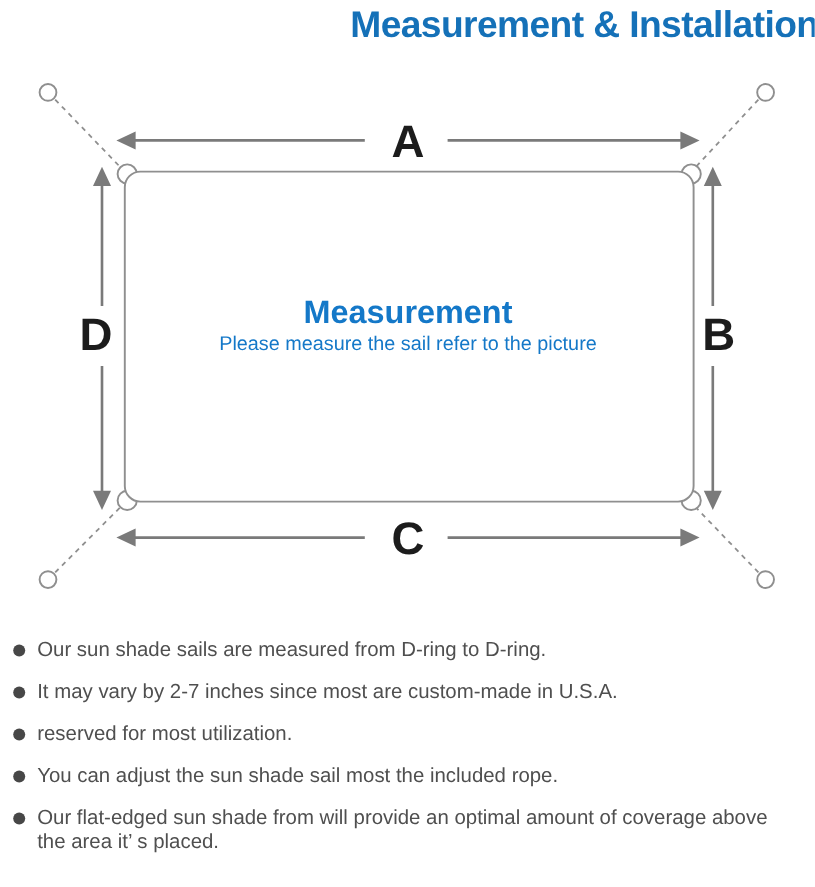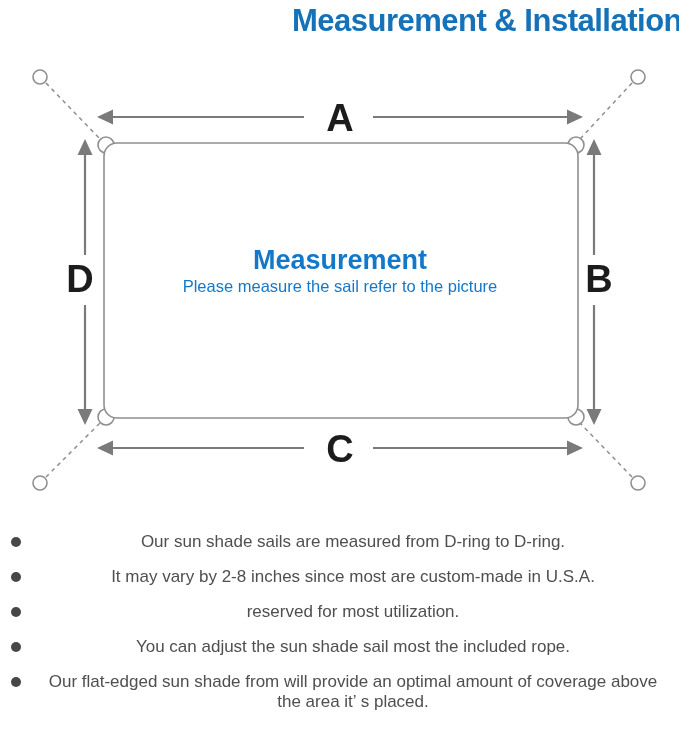--- a/index.html
+++ b/index.html
@@ -59,21 +59,20 @@
     list-style: none;
   }
   .notes li {
     position: relative;
     padding-left: 31px;
     padding-right: 4px;
     margin-bottom: 15px;
     font-size: 17px;
     line-height: 20px;
     color: #4f4f4f;
-    text-align: center;
   }
   .notes li::before {
     content: "";
     position: absolute;
     left: 11px;
     top: 5px;
     width: 10px;
     height: 10px;
     border-radius: 50%;
     background: #474747;
@@ -146,21 +145,21 @@
 
     <text x="340" y="214" text-anchor="middle" class="center-heading">Measurement</text>
     <text x="340" y="237" text-anchor="middle" class="center-sub">Please measure the sail refer to the picture</text>
   </svg>
 
   <ul class="notes">
     <li>
       <span class="line">Our sun shade sails are measured from D-ring to D-ring.</span>
     </li>
     <li>
-      <span class="line">It may vary by 2-8 inches since most are custom-made in U.S.A.</span>
+      <span class="line">It may vary by 2-7 inches since most are custom-made in U.S.A.</span>
     </li>
     <li>
       <span class="line">reserved for most utilization.</span>
     </li>
     <li>
       <span class="line">You can adjust the sun shade sail most the included rope.</span>
     </li>
     <li>
       <span class="line">Our flat-edged sun shade from will provide an optimal amount of coverage above</span>
       <span class="line">the area it’ s placed.</span>

